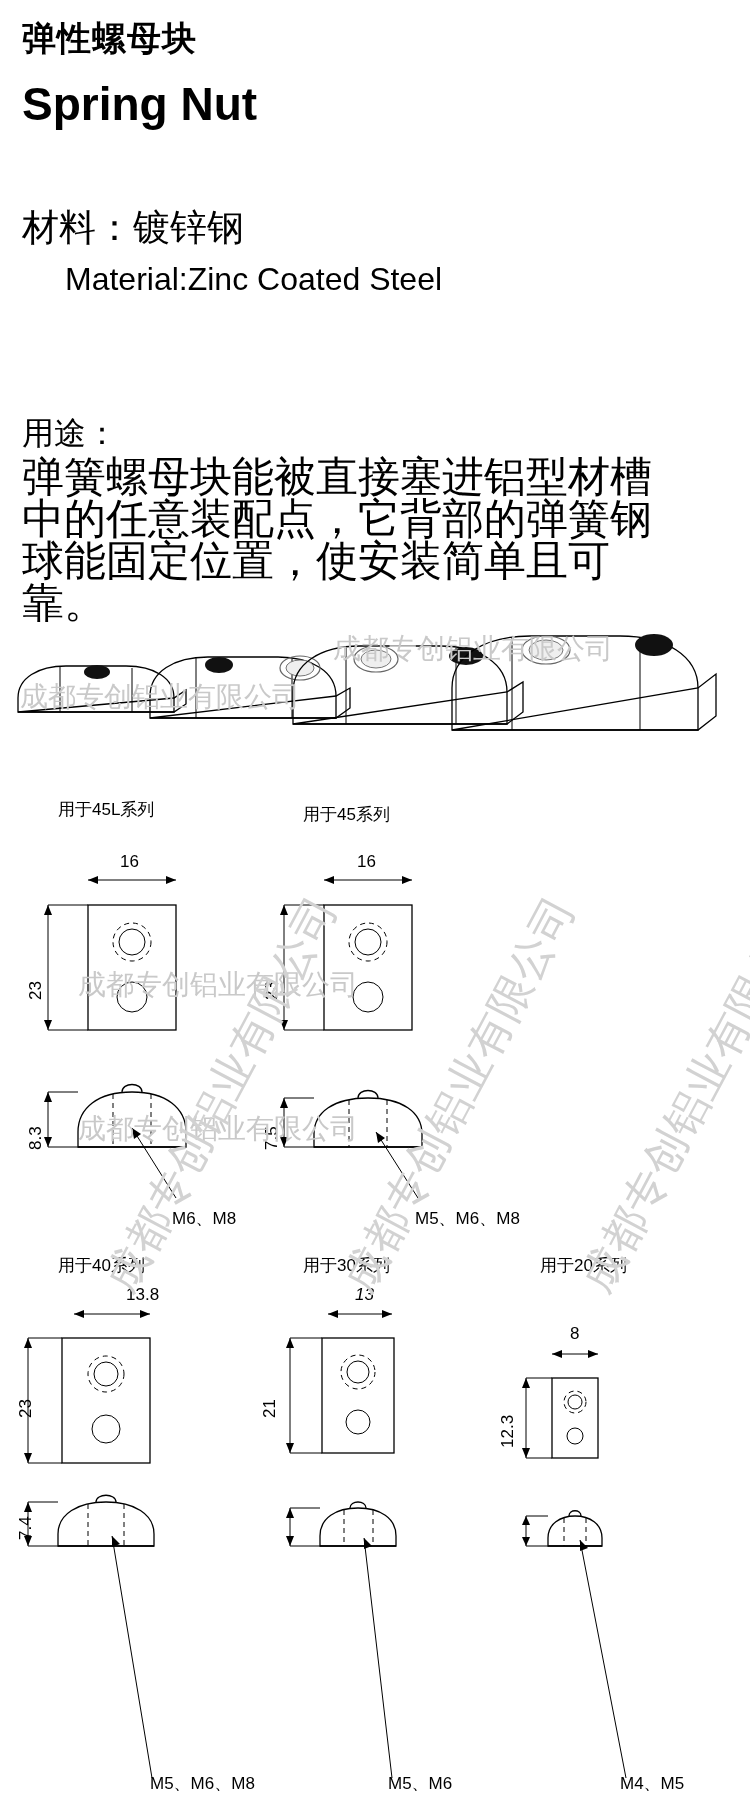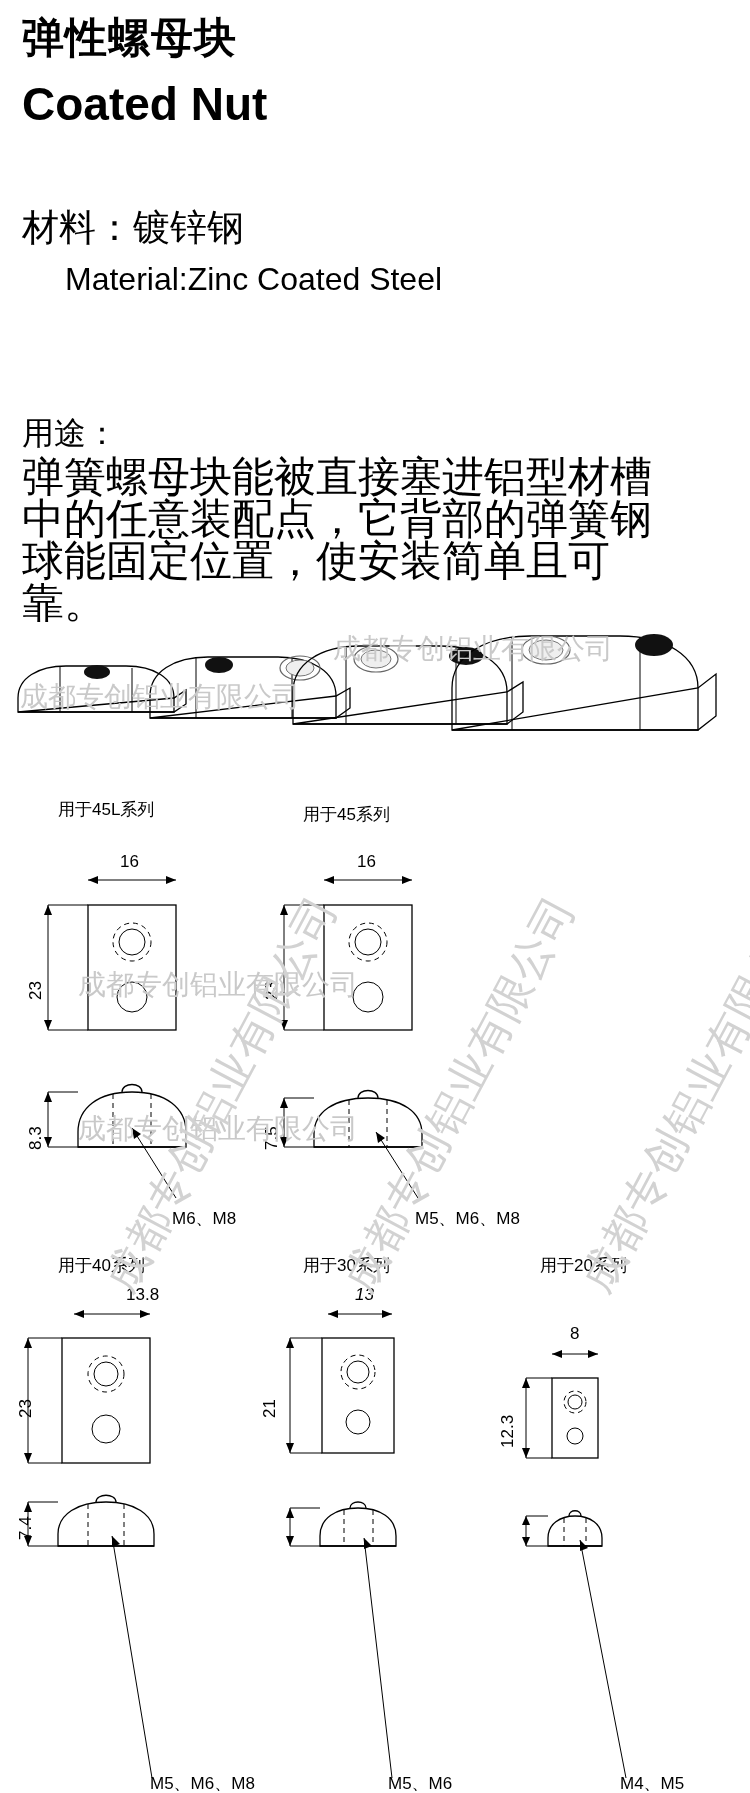--- a/index.html
+++ b/index.html
@@ -14,21 +14,21 @@
     font-family: "Liberation Sans", sans-serif;
     color: #000000;
     overflow: hidden;
   }
 
   
   .title-cn {
     position: absolute;
     left: 22px;
     top: 12px;
-    font-size: 42px;
+    font-size: 34px;
     font-weight: bold;
     letter-spacing: 1px;
     line-height: 52px;
     white-space: nowrap;
   }
   .title-en {
     position: absolute;
     left: 22px;
     top: 78px;
     font-size: 46px;
@@ -124,21 +124,21 @@
 
   svg { display: block; }
   .ln { stroke: #000; stroke-width: 1.3; fill: none; }
   .ln-thin { stroke: #000; stroke-width: 1; fill: none; }
   .ln-dash { stroke: #000; stroke-width: 1; fill: none; stroke-dasharray: 5 4; }
 </style>
 </head>
 <body>
 
 <div class="title-cn">弹性螺母块</div>
-<div class="title-en">Coated Nut</div>
+<div class="title-en">Spring Nut</div>
 
 <div class="material-cn">材料：镀锌钢</div>
 <div class="material-en">Material:Zinc Coated Steel</div>
 
 <div class="usage-label">用途：</div>
 <div class="usage-body">弹簧螺母块能被直接塞进铝型材槽中的任意装配点，它背部的弹簧钢球能固定位置，使安装简单且可靠。</div>
 
 <div class="photo-row">
   <svg width="750" height="160" viewBox="0 0 750 160">
     <defs>

